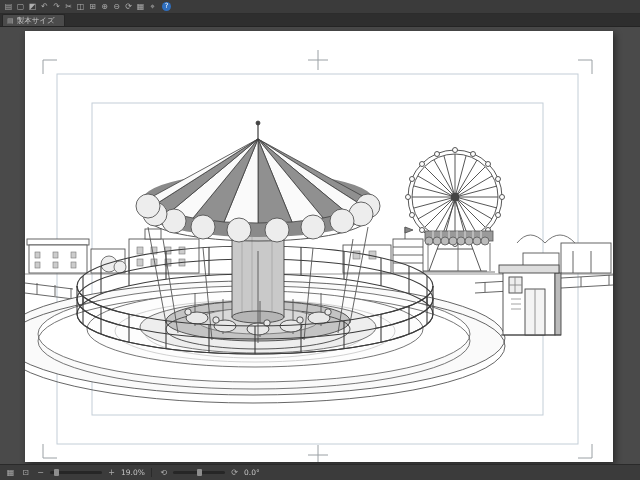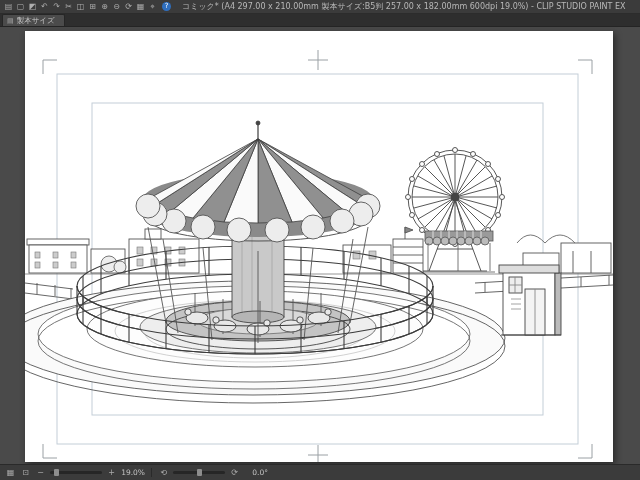--- a/index.html
+++ b/index.html
@@ -16,21 +16,21 @@
   .tab{height:11px;background:#4b4b4b;color:#c9c9c9;font-size:7.5px;display:flex;align-items:center;
     gap:3px;padding:0 9px 0 4px;border:1px solid #262626;border-bottom:none;border-radius:2px 2px 0 0;}
   .tab .tab-ic{font-size:7px;color:#9f9f9f;}
   .canvas{flex:1;background:#4a4a4a;position:relative;overflow:hidden;}
   .page{position:absolute;left:25px;top:4px;width:588px;height:431px;background:#fff;
     box-shadow:2px 3px 7px rgba(0,0,0,.45);}
   .page svg{position:absolute;left:0;top:0;}
   .statusbar{height:15px;background:#3b3b3b;border-top:1px solid #2a2a2a;display:flex;
     align-items:center;gap:4px;padding:0 5px;font-size:7.5px;color:#b5b5b5;flex:0 0 auto;}
   .sb-icon{width:11px;height:11px;font-size:8px;line-height:11px;text-align:center;color:#ababab;}
-  .sb-val{min-width:24px;text-align:right;color:#c4c4c4;}
+  .sb-val{min-width:24px;color:#c4c4c4;}
   .slider{width:52px;height:3px;background:#262626;border-radius:2px;position:relative;}
   .slider .thumb{position:absolute;top:-2px;width:5px;height:7px;background:#8d8d8d;border-radius:1px;}
   .sb-sep{width:1px;height:9px;background:#2a2a2a;margin:0 2px;}
 </style>
 </head>
 <body>
 
 <div class="window">
 
   <div class="titlebar">
@@ -41,21 +41,20 @@
     <span class="tb-icon">↷</span>
     <span class="tb-icon">✂</span>
     <span class="tb-icon">◫</span>
     <span class="tb-icon">⊞</span>
     <span class="tb-icon">⊕</span>
     <span class="tb-icon">⊖</span>
     <span class="tb-icon">⟳</span>
     <span class="tb-icon">▦</span>
     <span class="tb-icon">⌖</span>
     <span class="help-badge">?</span>
-    <span class="title">コミック* (A4 297.00 x 210.00mm 製本サイズ:B5判 257.00 x 182.00mm 600dpi 19.0%) - CLIP STUDIO PAINT EX</span>
   </div>
 
   <div class="tabstrip">
     <div class="tab">
       <span class="tab-ic">▤</span>
       <span>製本サイズ</span>
     </div>
   </div>
 
   <div class="canvas">

